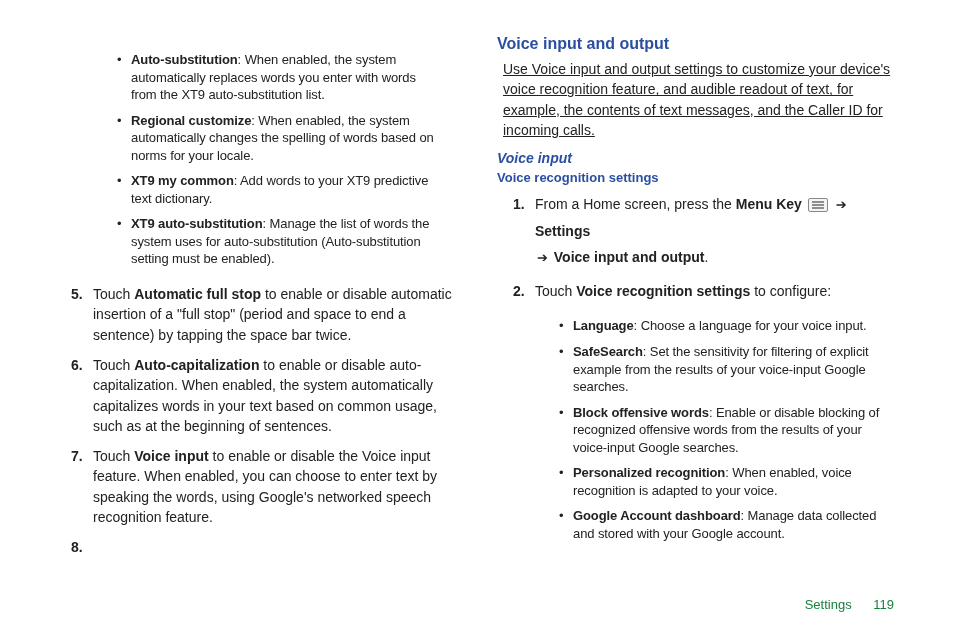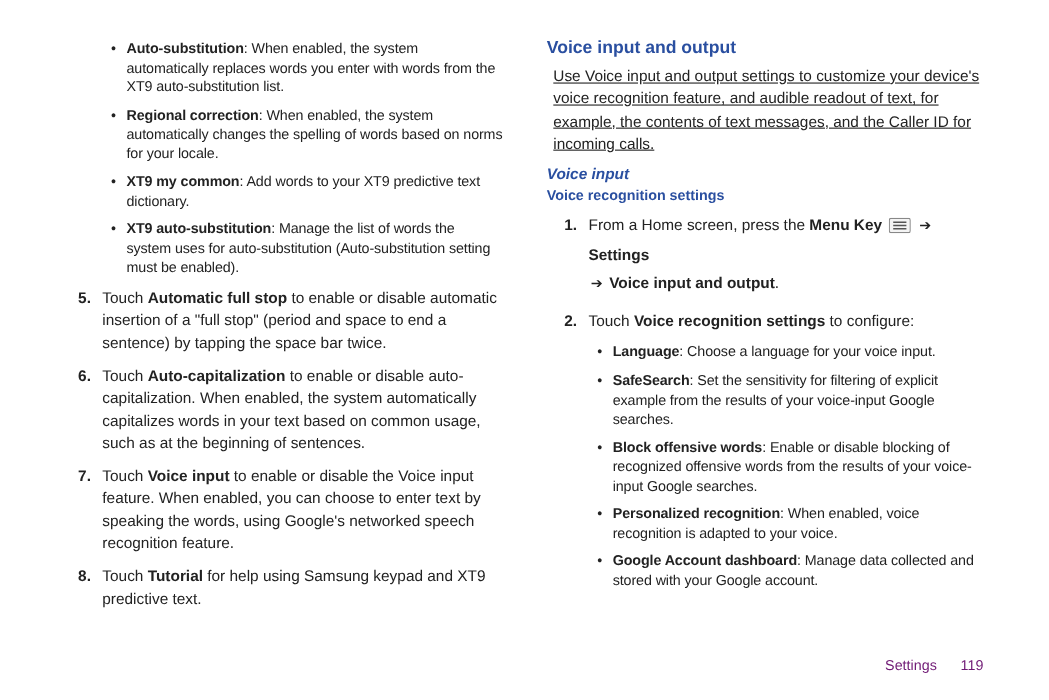--- a/index.html
+++ b/index.html
@@ -15,21 +15,21 @@
   .page {
     display: flex;
     gap: 40px;
   }
   .col {
     flex: 1;
     min-width: 0;
   }
   .bullet-list {
     padding-left: 50px;
-    margin: 0;
+    margin: 16px;
   }
   .bullet-item {
     position: relative;
     font-size: 13px;
     line-height: 1.35;
     font-stretch: condensed;
     margin-bottom: 8px;
     padding-left: 10px;
   }
   .bullet-item::before {
@@ -91,40 +91,40 @@
   .menu-icon svg { display: block; }
   .arrow {
     font-size: 13px;
     margin: 0 2px;
   }
   .footer {
     position: absolute;
     bottom: 24px;
     right: 60px;
     font-size: 13px;
-    color: #701a75;
+    color: #15803d;
   }
   .footer .pg {
     margin-left: 18px;
   }
   .cond { font-stretch: condensed; letter-spacing: -0.1px; }
 </style>
 </head>
 <body>
 
 <div class="page">
 
   <div class="col">
 
     <div class="bullet-list">
       <div class="bullet-item cond">
         <span class="bold">Auto-substitution</span><span>: When enabled, the system automatically replaces words you enter with words from the XT9 auto-substitution list.</span>
       </div>
       <div class="bullet-item cond">
-        <span class="bold">Regional correction</span><span>: When enabled, the system automatically changes the spelling of words based on norms for your locale.</span>
+        <span class="bold">Regional customize</span><span>: When enabled, the system automatically changes the spelling of words based on norms for your locale.</span>
       </div>
       <div class="bullet-item cond">
         <span class="bold">XT9 my common</span><span>: Add words to your XT9 predictive text dictionary.</span>
       </div>
       <div class="bullet-item cond">
         <span class="bold">XT9 auto-substitution</span><span>: Manage the list of words the system uses for auto-substitution (Auto-substitution setting must be enabled).</span>
       </div>
     </div>
 
     <div class="num-list">
@@ -135,21 +135,20 @@
       <div class="num-item">
         <span class="num">6.</span>
         <span><span>Touch </span><span class="bold">Auto-capitalization</span><span> to enable or disable auto-capitalization. When enabled, the system automatically capitalizes words in your text based on common usage, such as at the beginning of sentences.</span></span>
       </div>
       <div class="num-item">
         <span class="num">7.</span>
         <span><span>Touch </span><span class="bold">Voice input</span><span> to enable or disable the Voice input feature. When enabled, you can choose to enter text by speaking the words, using Google's networked speech recognition feature.</span></span>
       </div>
       <div class="num-item">
         <span class="num">8.</span>
-        <span><span>Touch </span><span class="bold">Tutorial</span><span> for help using Samsung keypad and XT9 predictive text.</span></span>
       </div>
     </div>
   </div>
 
   <div class="col">
     <div class="h-section">Voice input and output</div>
     <div class="intro">Use Voice input and output settings to customize your device's voice recognition feature, and audible readout of text, for example, the contents of text messages, and the Caller ID for incoming calls.</div>
     <div class="subhead">Voice input</div>
     <div class="subsubhead">Voice recognition settings</div>
 

